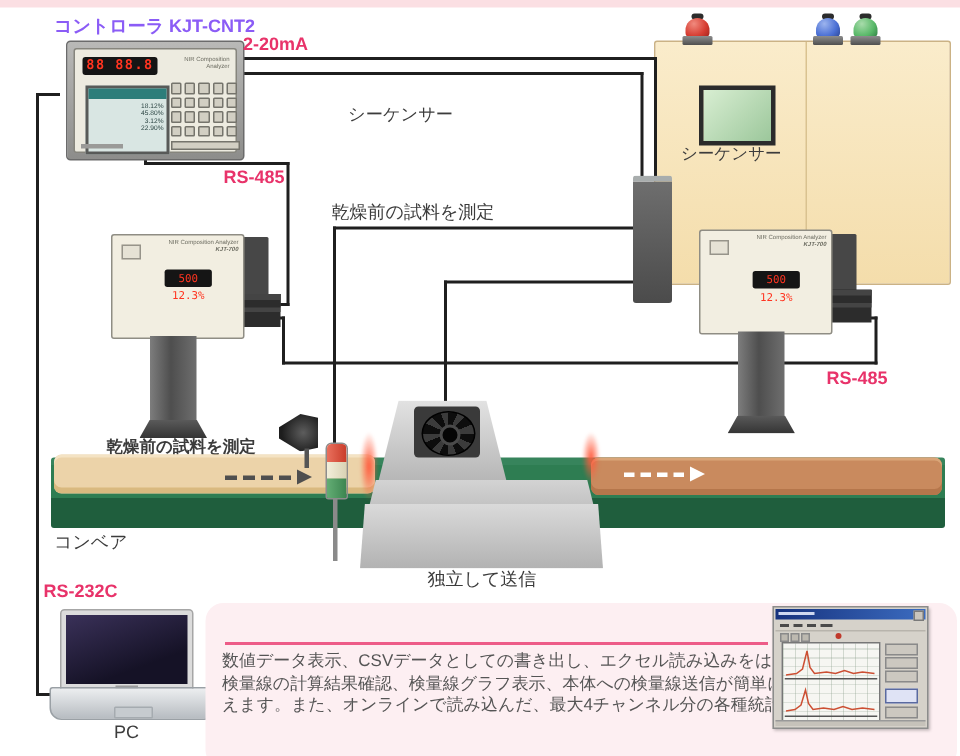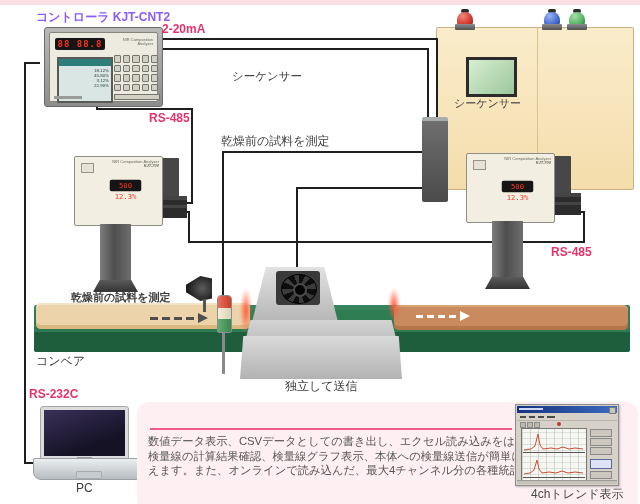--- a/index.html
+++ b/index.html
@@ -245,15 +245,14 @@
     </div>
     <div class="a" style="left:72px;top:23px;width:26px;height:52px;">
       <i class="a" style="left:2px;top:1px;width:20px;height:6px;background:#ccc8c0;border:1px solid #8a8a8a;"></i>
       <i class="a" style="left:2px;top:10px;width:20px;height:6px;background:#ccc8c0;border:1px solid #8a8a8a;"></i>
       <i class="a" style="left:2px;top:19px;width:20px;height:6px;background:#ccc8c0;border:1px solid #8a8a8a;"></i>
       <i class="a" style="left:2px;top:31px;width:20px;height:8px;background:#dfe3f5;border:1px solid #5a6aa0;"></i>
       <i class="a" style="left:2px;top:43px;width:20px;height:6px;background:#ccc8c0;border:1px solid #8a8a8a;"></i>
     </div>
     <div class="a" style="left:1px;bottom:1px;right:1px;height:3px;background:#c6c2ba;border-top:1px solid #999;"></div>
   </div>
-  <div class="a t" style="left:531px;top:486px;font-size:12px;color:#4a4a4a;">4chトレンド表示</div>
 
 </div>
 
 </body></html>

